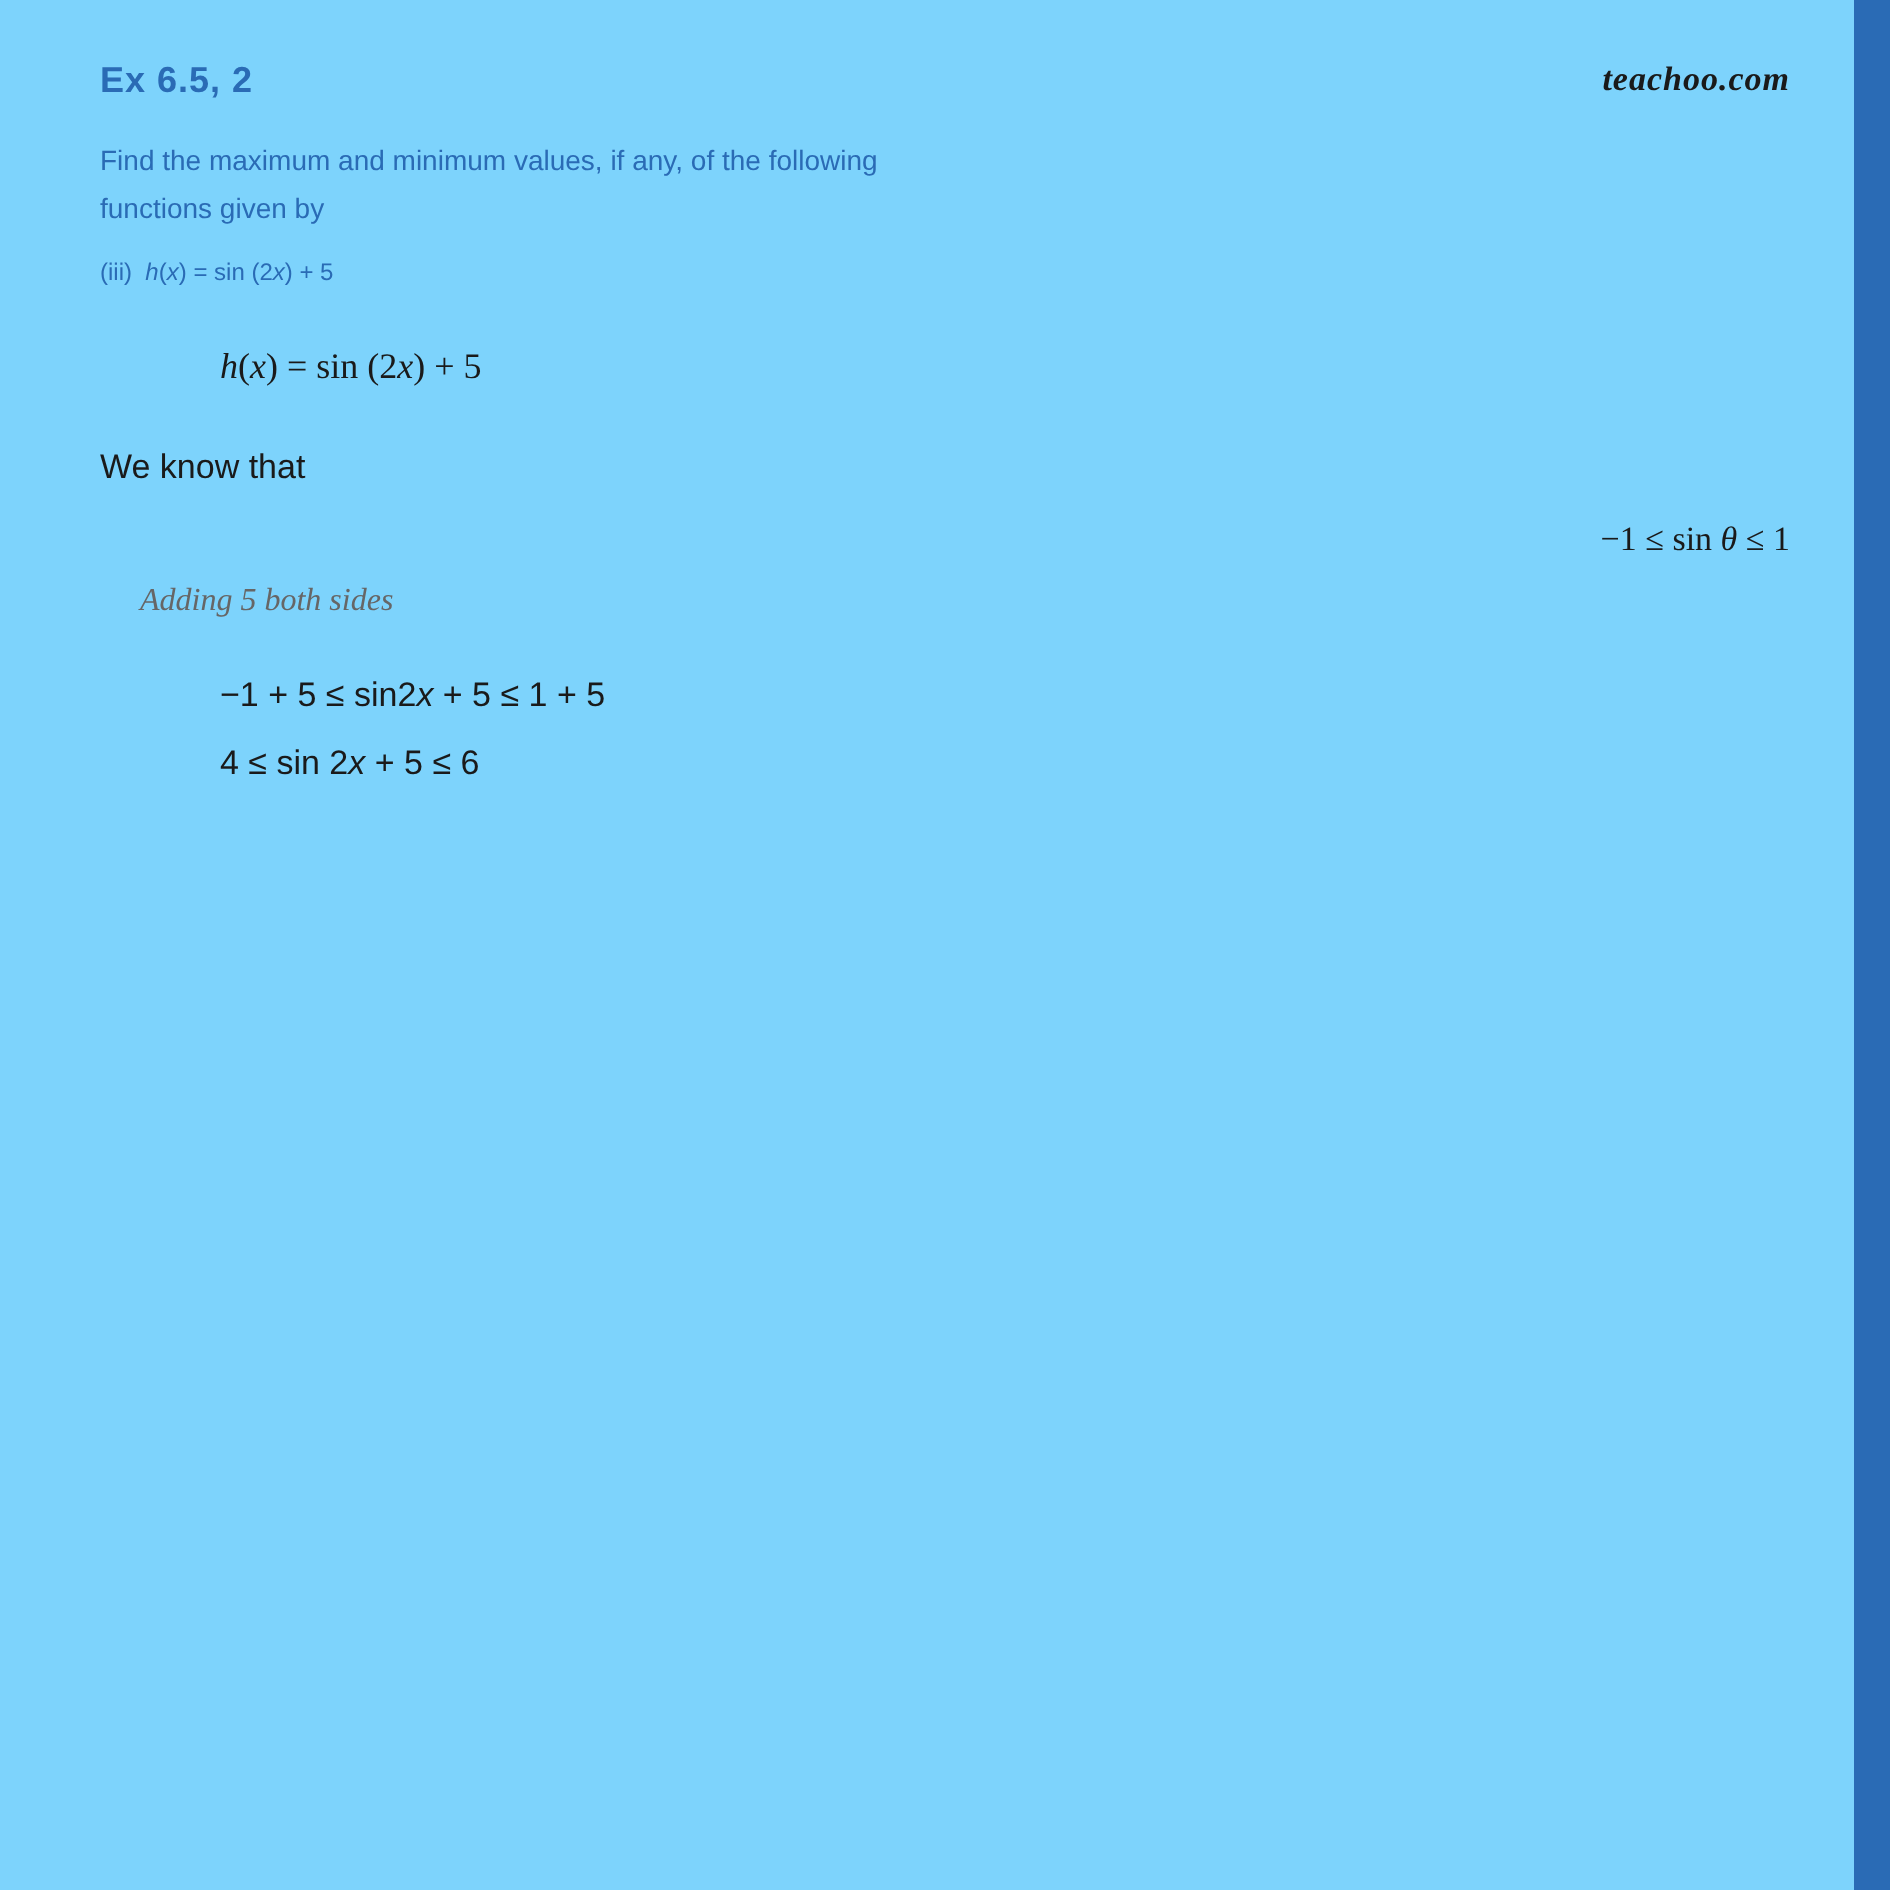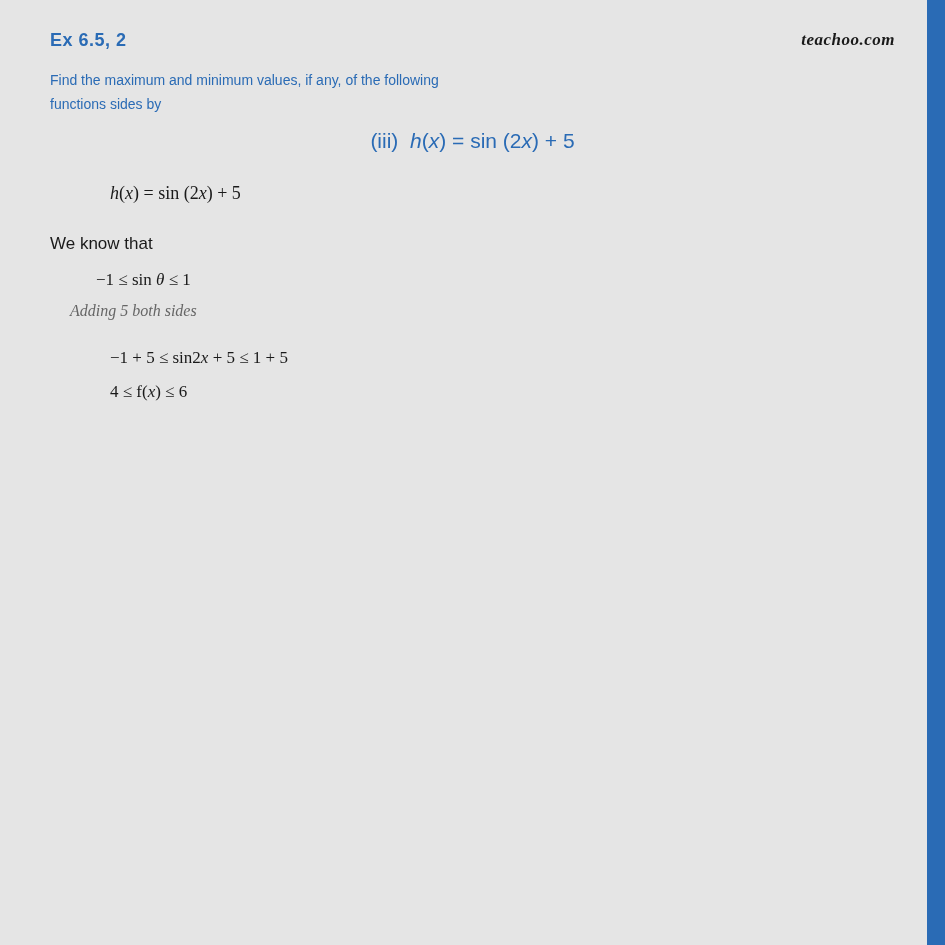--- a/index.html
+++ b/index.html
@@ -13,21 +13,21 @@
       min-height: 945px;
       background: #ffffff;
       font-family: 'Georgia', 'Times New Roman', serif;
       position: relative;
       overflow-x: hidden;
     }
 
     .page-container {
       width: 945px;
       min-height: 945px;
-      background: #e5e5e5;
+      background: #7dd3fc;
       padding: 30px 50px 40px 50px;
       position: relative;
     }
 
     
     .right-bar {
       position: absolute;
       right: 0;
       top: 0;
       width: 18px;
@@ -65,23 +65,22 @@
       color: #2a6bb5;
       font-family: 'Arial', sans-serif;
       font-size: 14px;
       line-height: 1.7;
       margin-bottom: 12px;
     }
 
     .problem-part {
       color: #2a6bb5;
       font-family: 'Arial', sans-serif;
-      font-size: 21px;
+      font-size: 12px;
       margin-bottom: 30px;
-      text-align: center;
     }
 
     
     .math-section {
       margin-left: 60px;
       margin-bottom: 12px;
     }
 
     .math-line {
       font-size: 18px;
@@ -93,22 +92,23 @@
     
     .section-label {
       font-size: 17px;
       color: #1a1a1a;
       font-family: 'Arial', sans-serif;
       margin-bottom: 16px;
       margin-top: 30px;
     }
 
     .inequality-block {
-      margin-left: 46px;
+      margin-left: 68px;
       margin-bottom: 10px;
+      text-align: right;
     }
 
     .ineq-line {
       font-size: 17px;
       color: #1a1a1a;
       font-family: 'Georgia', serif;
       margin-bottom: 12px;
     }
 
     .italic-note {
@@ -121,40 +121,40 @@
     }
 
     .result-block {
       margin-left: 60px;
       margin-bottom: 10px;
     }
 
     .result-line {
       font-size: 17px;
       color: #1a1a1a;
-      font-family: Liberation Serif, serif;
+      font-family: Liberation Sans, sans-serif;
       margin-bottom: 14px;
     }
 
   </style>
 </head>
 <body>
 
 <div class="page-container">
 
   <div class="right-bar"></div>
 
   <div class="header">
     <span class="ex-title">Ex 6.5, 2</span>
     <span class="brand">teachoo.com</span>
   </div>
 
   <div class="problem-text">
     <span>Find the maximum and minimum values, if any, of the following</span><br>
-    <span>functions sides by</span>
+    <span>functions given by</span>
   </div>
 
   <div class="problem-part">
     <span>(iii)</span>
     &nbsp;<span><em>h</em>(<em>x</em>) =  sin (2<em>x</em>) +  5</span>
   </div>
 
   <div class="math-section">
     <div class="math-line">
       <em>h</em>(<em>x</em>) =  sin (2<em>x</em>) +  5
@@ -172,18 +172,18 @@
 
     <div class="italic-note">
       <span>Adding  5  both sides</span>
     </div>
 
     <div class="result-block">
       <div class="result-line">
         −1 + 5 ≤  sin2<em>x</em> + 5 ≤  1 + 5
       </div>
       <div class="result-line">
-        4 ≤ f(<em>x</em>) ≤  6
+        4 ≤  sin 2<em>x</em> + 5 ≤  6
       </div>
     </div>
   </div>
 
 </div>
 
 </body></html>

